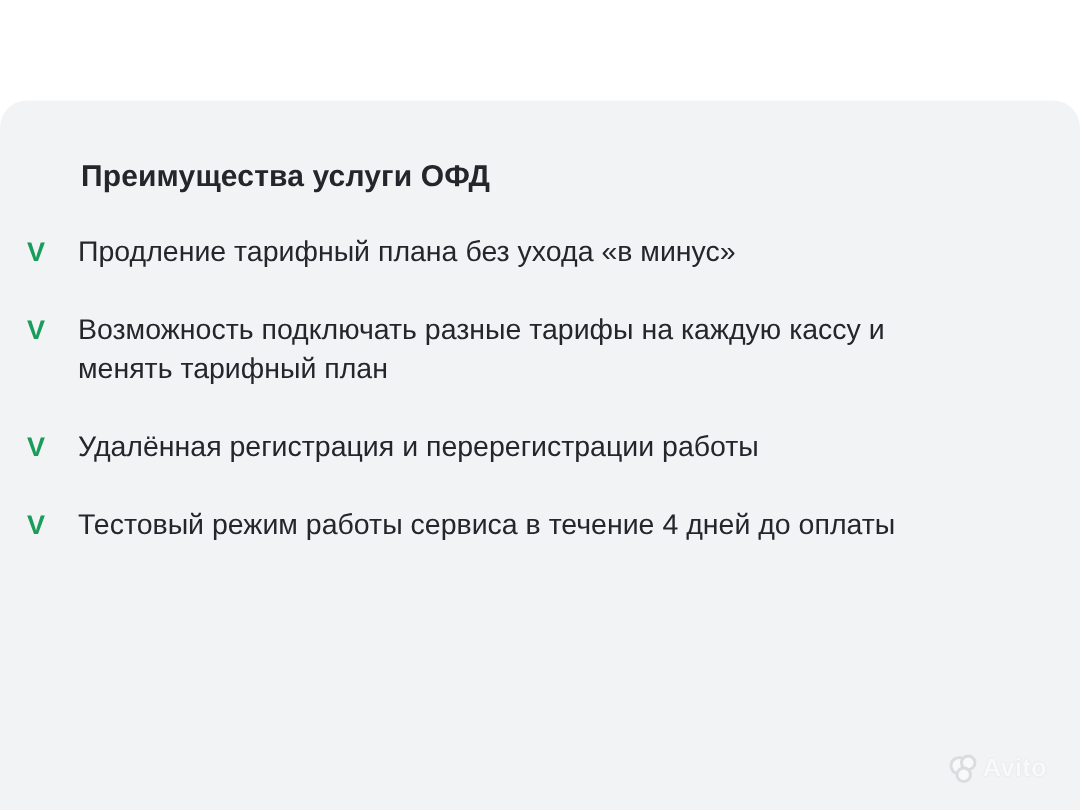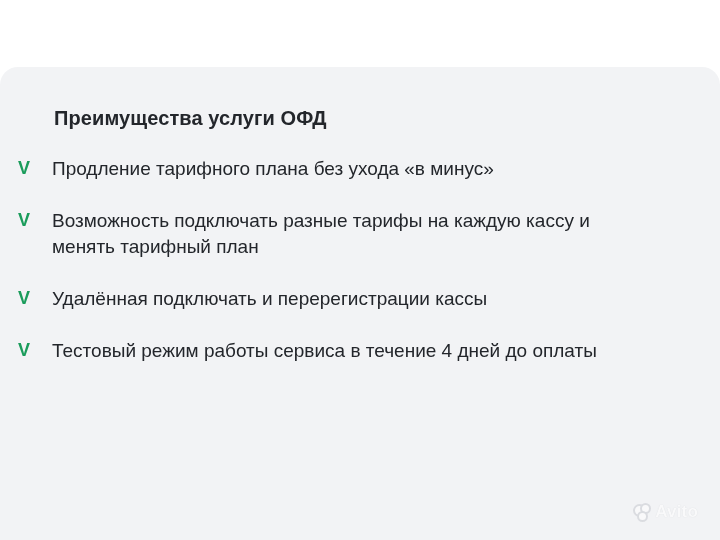--- a/index.html
+++ b/index.html
@@ -110,31 +110,31 @@
 
   <div class="card">
     <div class="content">
 
       <h1 class="title">Преимущества услуги ОФД</h1>
 
       <ul class="list">
 
         <li class="list-item">
           <span class="check">V</span>
-          <span class="item-text">Продление тарифного плана без ухода «в минус»</span>
+          <span class="item-text">Продление тарифный плана без ухода «в минус»</span>
         </li>
 
         <li class="list-item">
           <span class="check">V</span>
           <span class="item-text">Возможность подключать разные тарифы на каждую кассу и менять тарифный план</span>
         </li>
 
         <li class="list-item">
           <span class="check">V</span>
-          <span class="item-text">Удалённая подключать и перерегистрации кассы</span>
+          <span class="item-text">Удалённая регистрация и перерегистрации работы</span>
         </li>
 
         <li class="list-item">
           <span class="check">V</span>
           <span class="item-text">Тестовый режим работы сервиса в течение 4 дней до оплаты</span>
         </li>
 
       </ul>
     </div>
 

